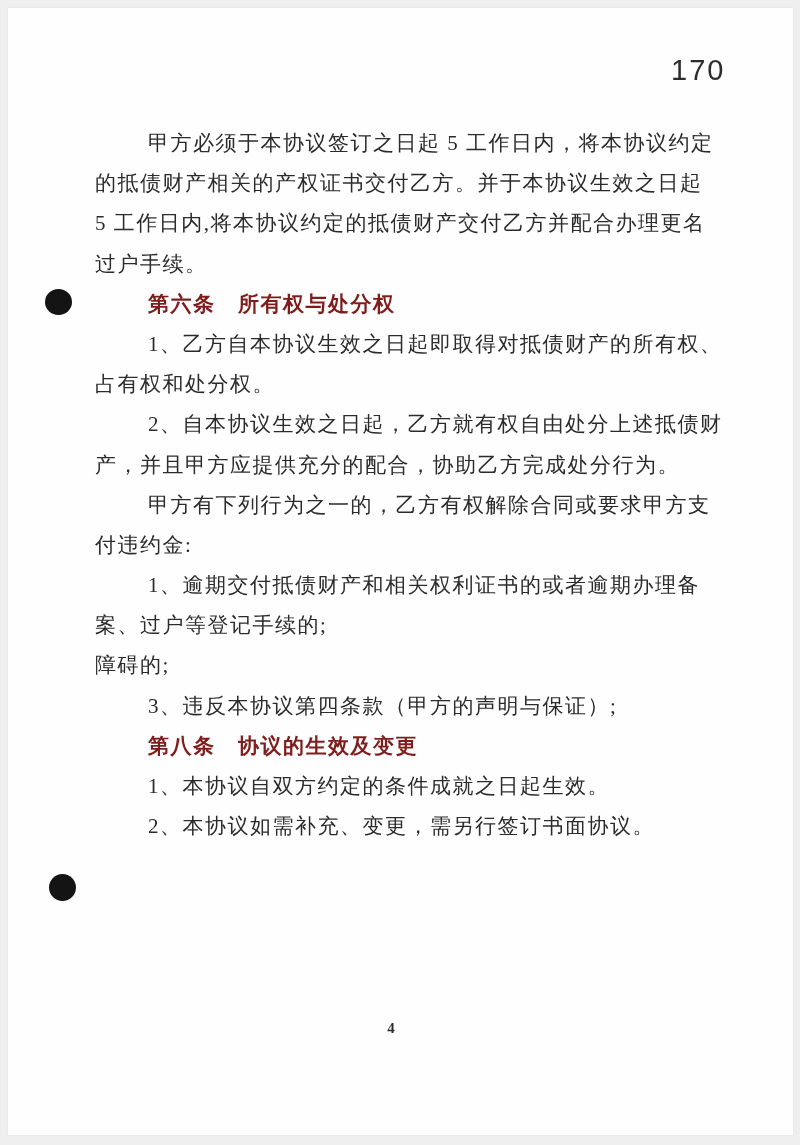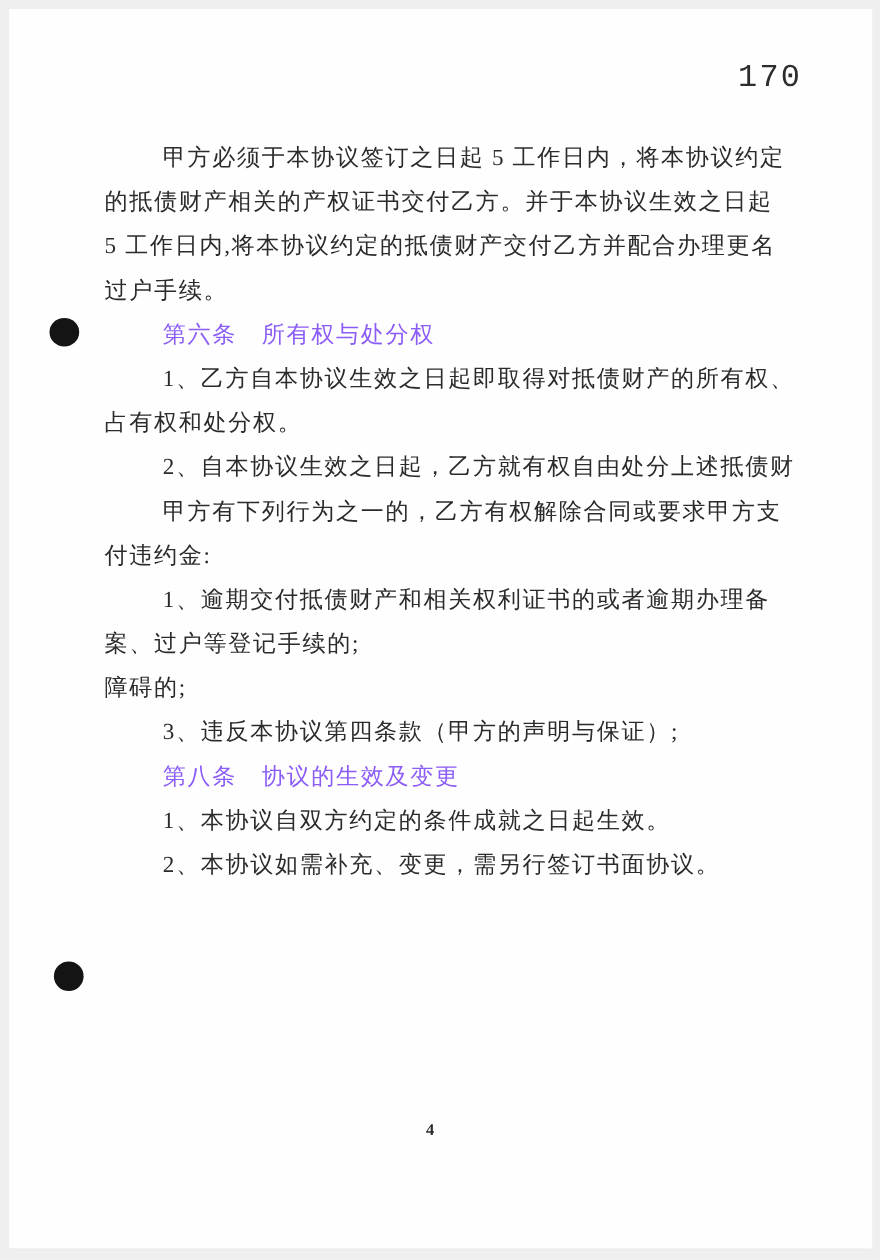--- a/index.html
+++ b/index.html
@@ -23,41 +23,41 @@
     top: 8px;
     width: 785px;
     height: 1127px;
     background: #fefefe;
     box-shadow: 0 0 2px rgba(0,0,0,0.08);
   }
   .stamp-number {
     position: absolute;
     left: 663px;
     top: 46px;
-    font-family: Liberation Mono, monospace;
+    font-family: Liberation Sans, sans-serif;
     font-size: 29px;
     letter-spacing: 2px;
     color: #2d2d2d;
   }
   .doc-text {
     position: absolute;
     left: 87px;
     top: 115px;
     width: 640px;
   }
   .line {
     white-space: pre;
     height: 40.2px;
     line-height: 40.2px;
     font-size: 21px;
     letter-spacing: 1.5px;
     color: #2b2b2b;
   }
   .line.indent { padding-left: 53px; }
-  .line.bold { font-weight: 400; color: #8b5cf6; }
+  .line.bold { font-weight: 700; color: #7f1d1d; }
   .punch-hole {
     position: absolute;
     background: #141414;
     border-radius: 50%;
   }
   .punch-hole.top {
     left: 37px;
     top: 281px;
     width: 27px;
     height: 26px;
@@ -92,20 +92,21 @@
 
     <div class="doc-text" id="doc-lines">
         <div class="line indent">甲方必须于本协议签订之日起 5 工作日内，将本协议约定</div>
         <div class="line">的抵债财产相关的产权证书交付乙方。并于本协议生效之日起</div>
         <div class="line">5 工作日内,将本协议约定的抵债财产交付乙方并配合办理更名</div>
         <div class="line">过户手续。</div>
         <div class="line indent bold">第六条　所有权与处分权</div>
         <div class="line indent">1、乙方自本协议生效之日起即取得对抵债财产的所有权、</div>
         <div class="line">占有权和处分权。</div>
         <div class="line indent">2、自本协议生效之日起，乙方就有权自由处分上述抵债财</div>
+        <div class="line">产，并且甲方应提供充分的配合，协助乙方完成处分行为。</div>
         <div class="line indent">甲方有下列行为之一的，乙方有权解除合同或要求甲方支</div>
         <div class="line">付违约金:</div>
         <div class="line indent">1、逾期交付抵债财产和相关权利证书的或者逾期办理备</div>
         <div class="line">案、过户等登记手续的;</div>
         <div class="line">障碍的;</div>
         <div class="line indent">3、违反本协议第四条款（甲方的声明与保证）;</div>
         <div class="line indent bold">第八条　协议的生效及变更</div>
         <div class="line indent">1、本协议自双方约定的条件成就之日起生效。</div>
         <div class="line indent">2、本协议如需补充、变更，需另行签订书面协议。</div>
       </div>

